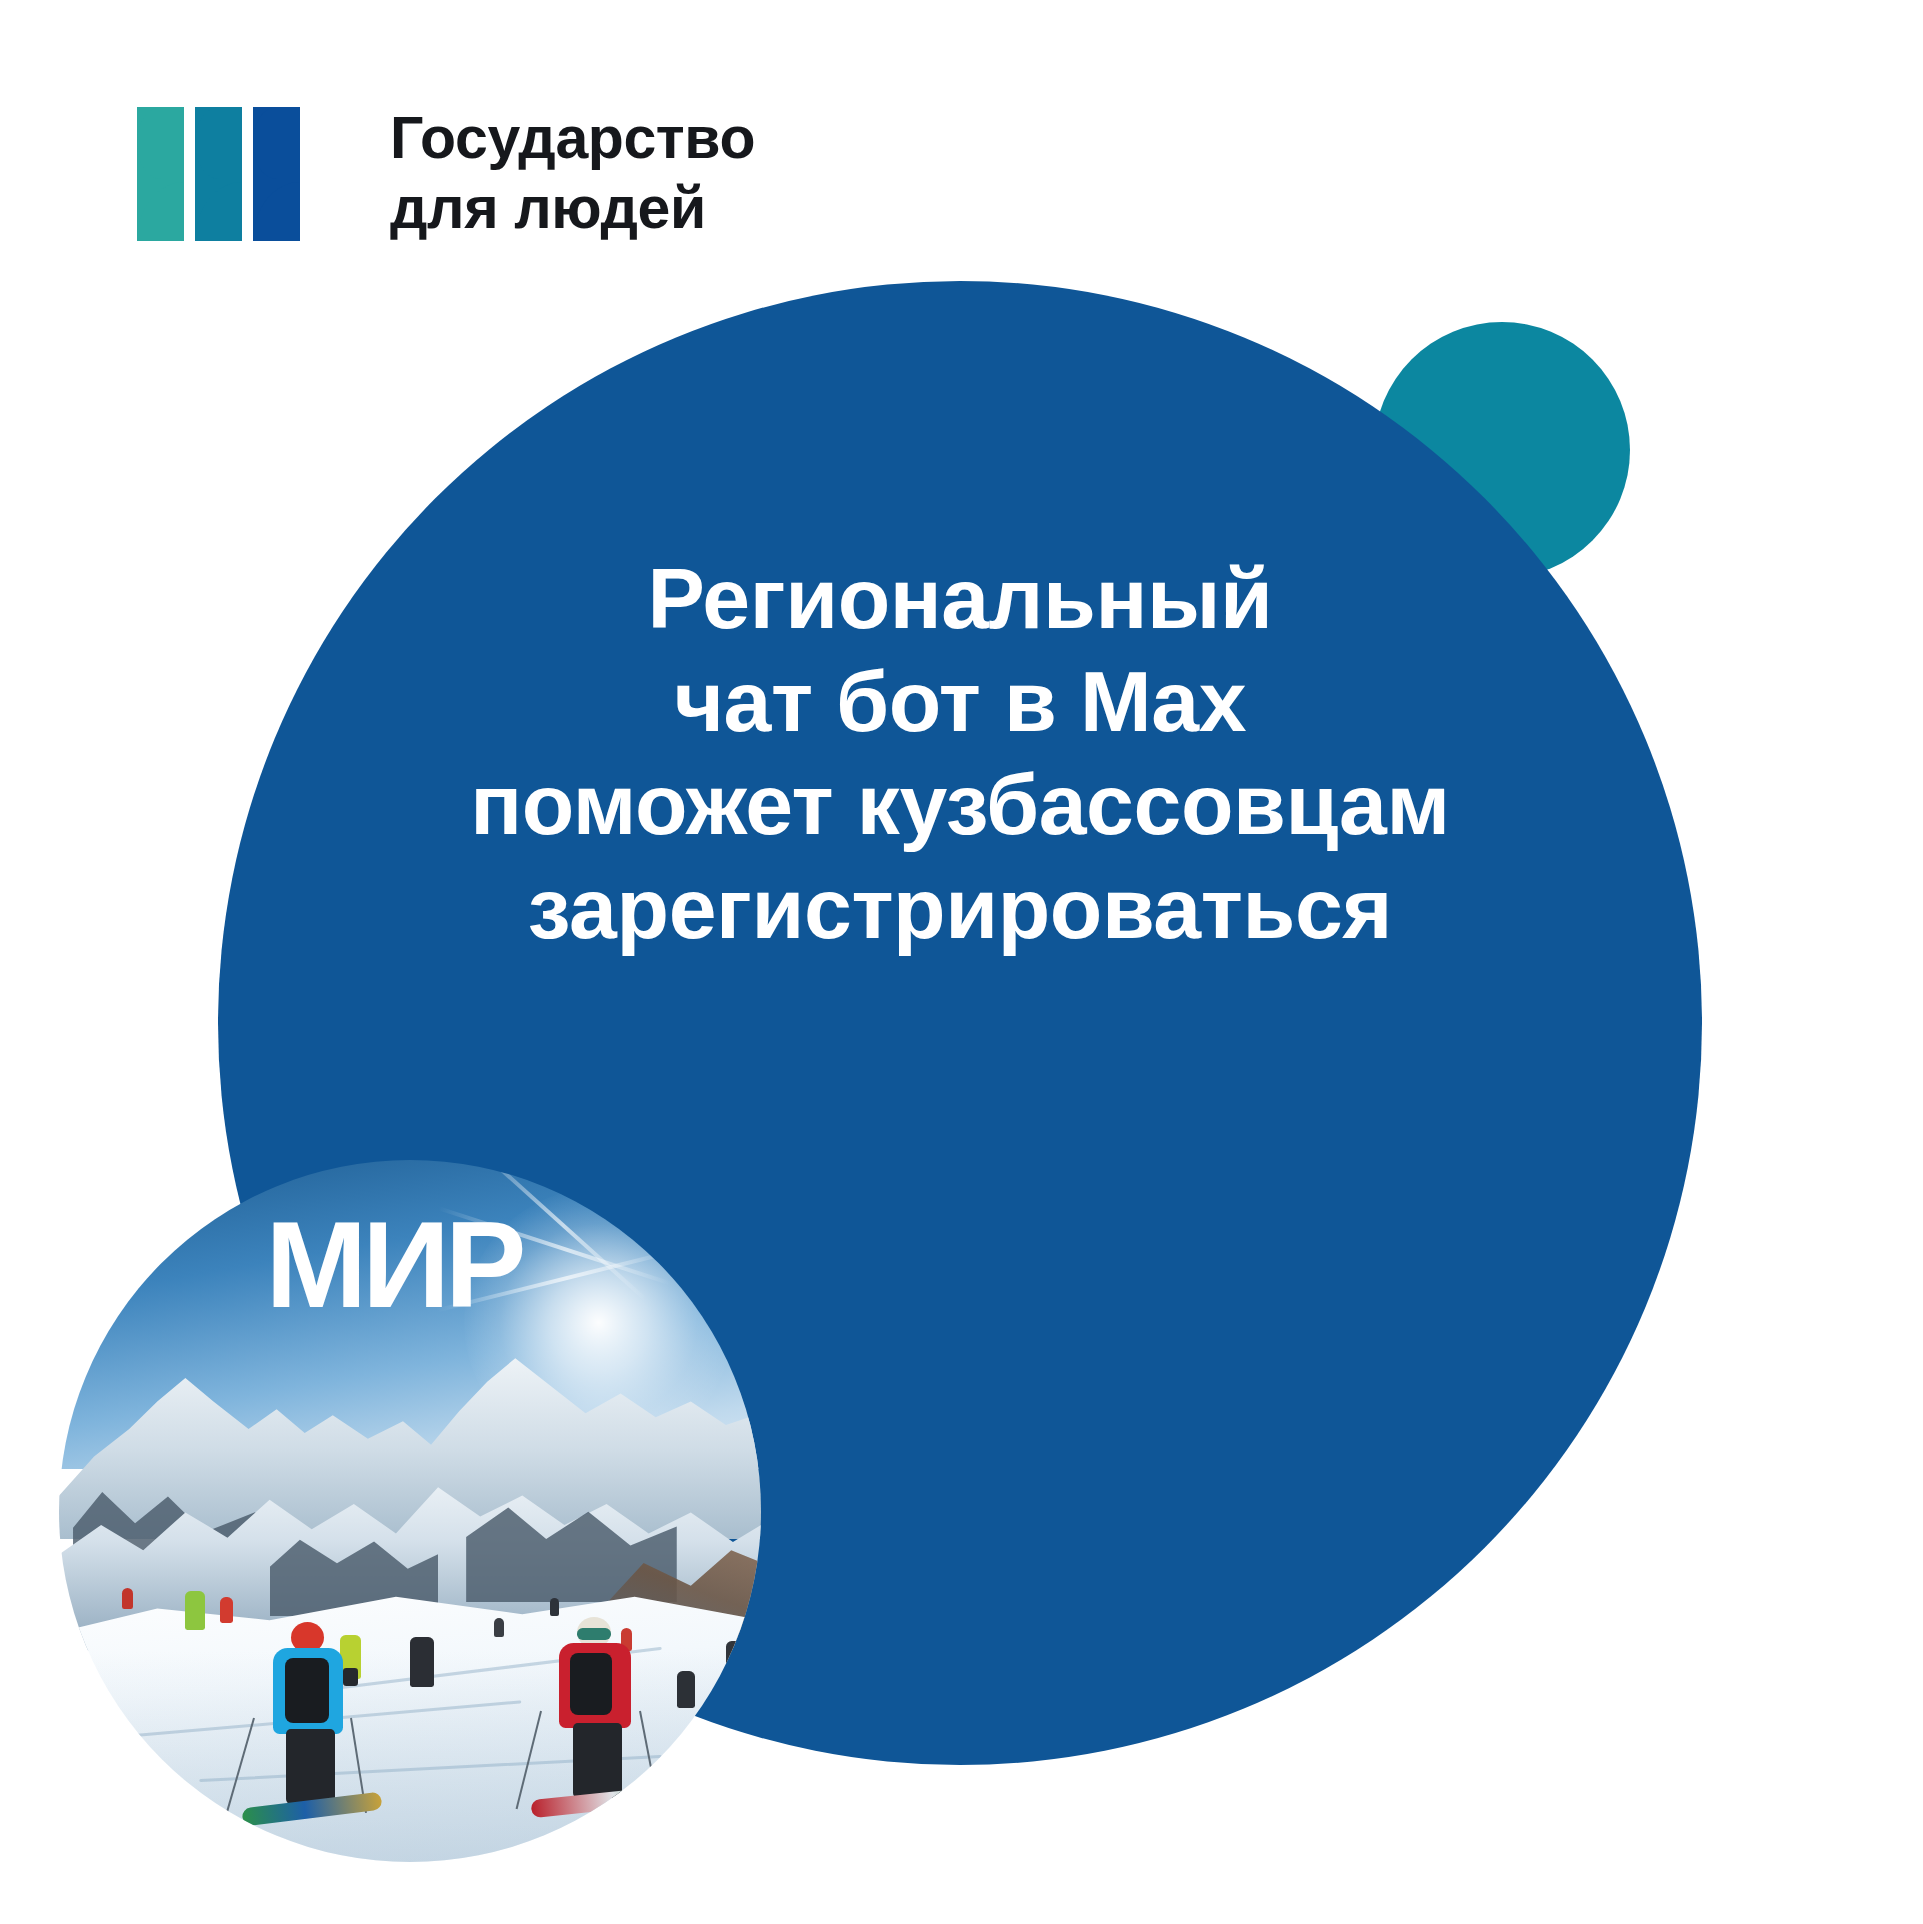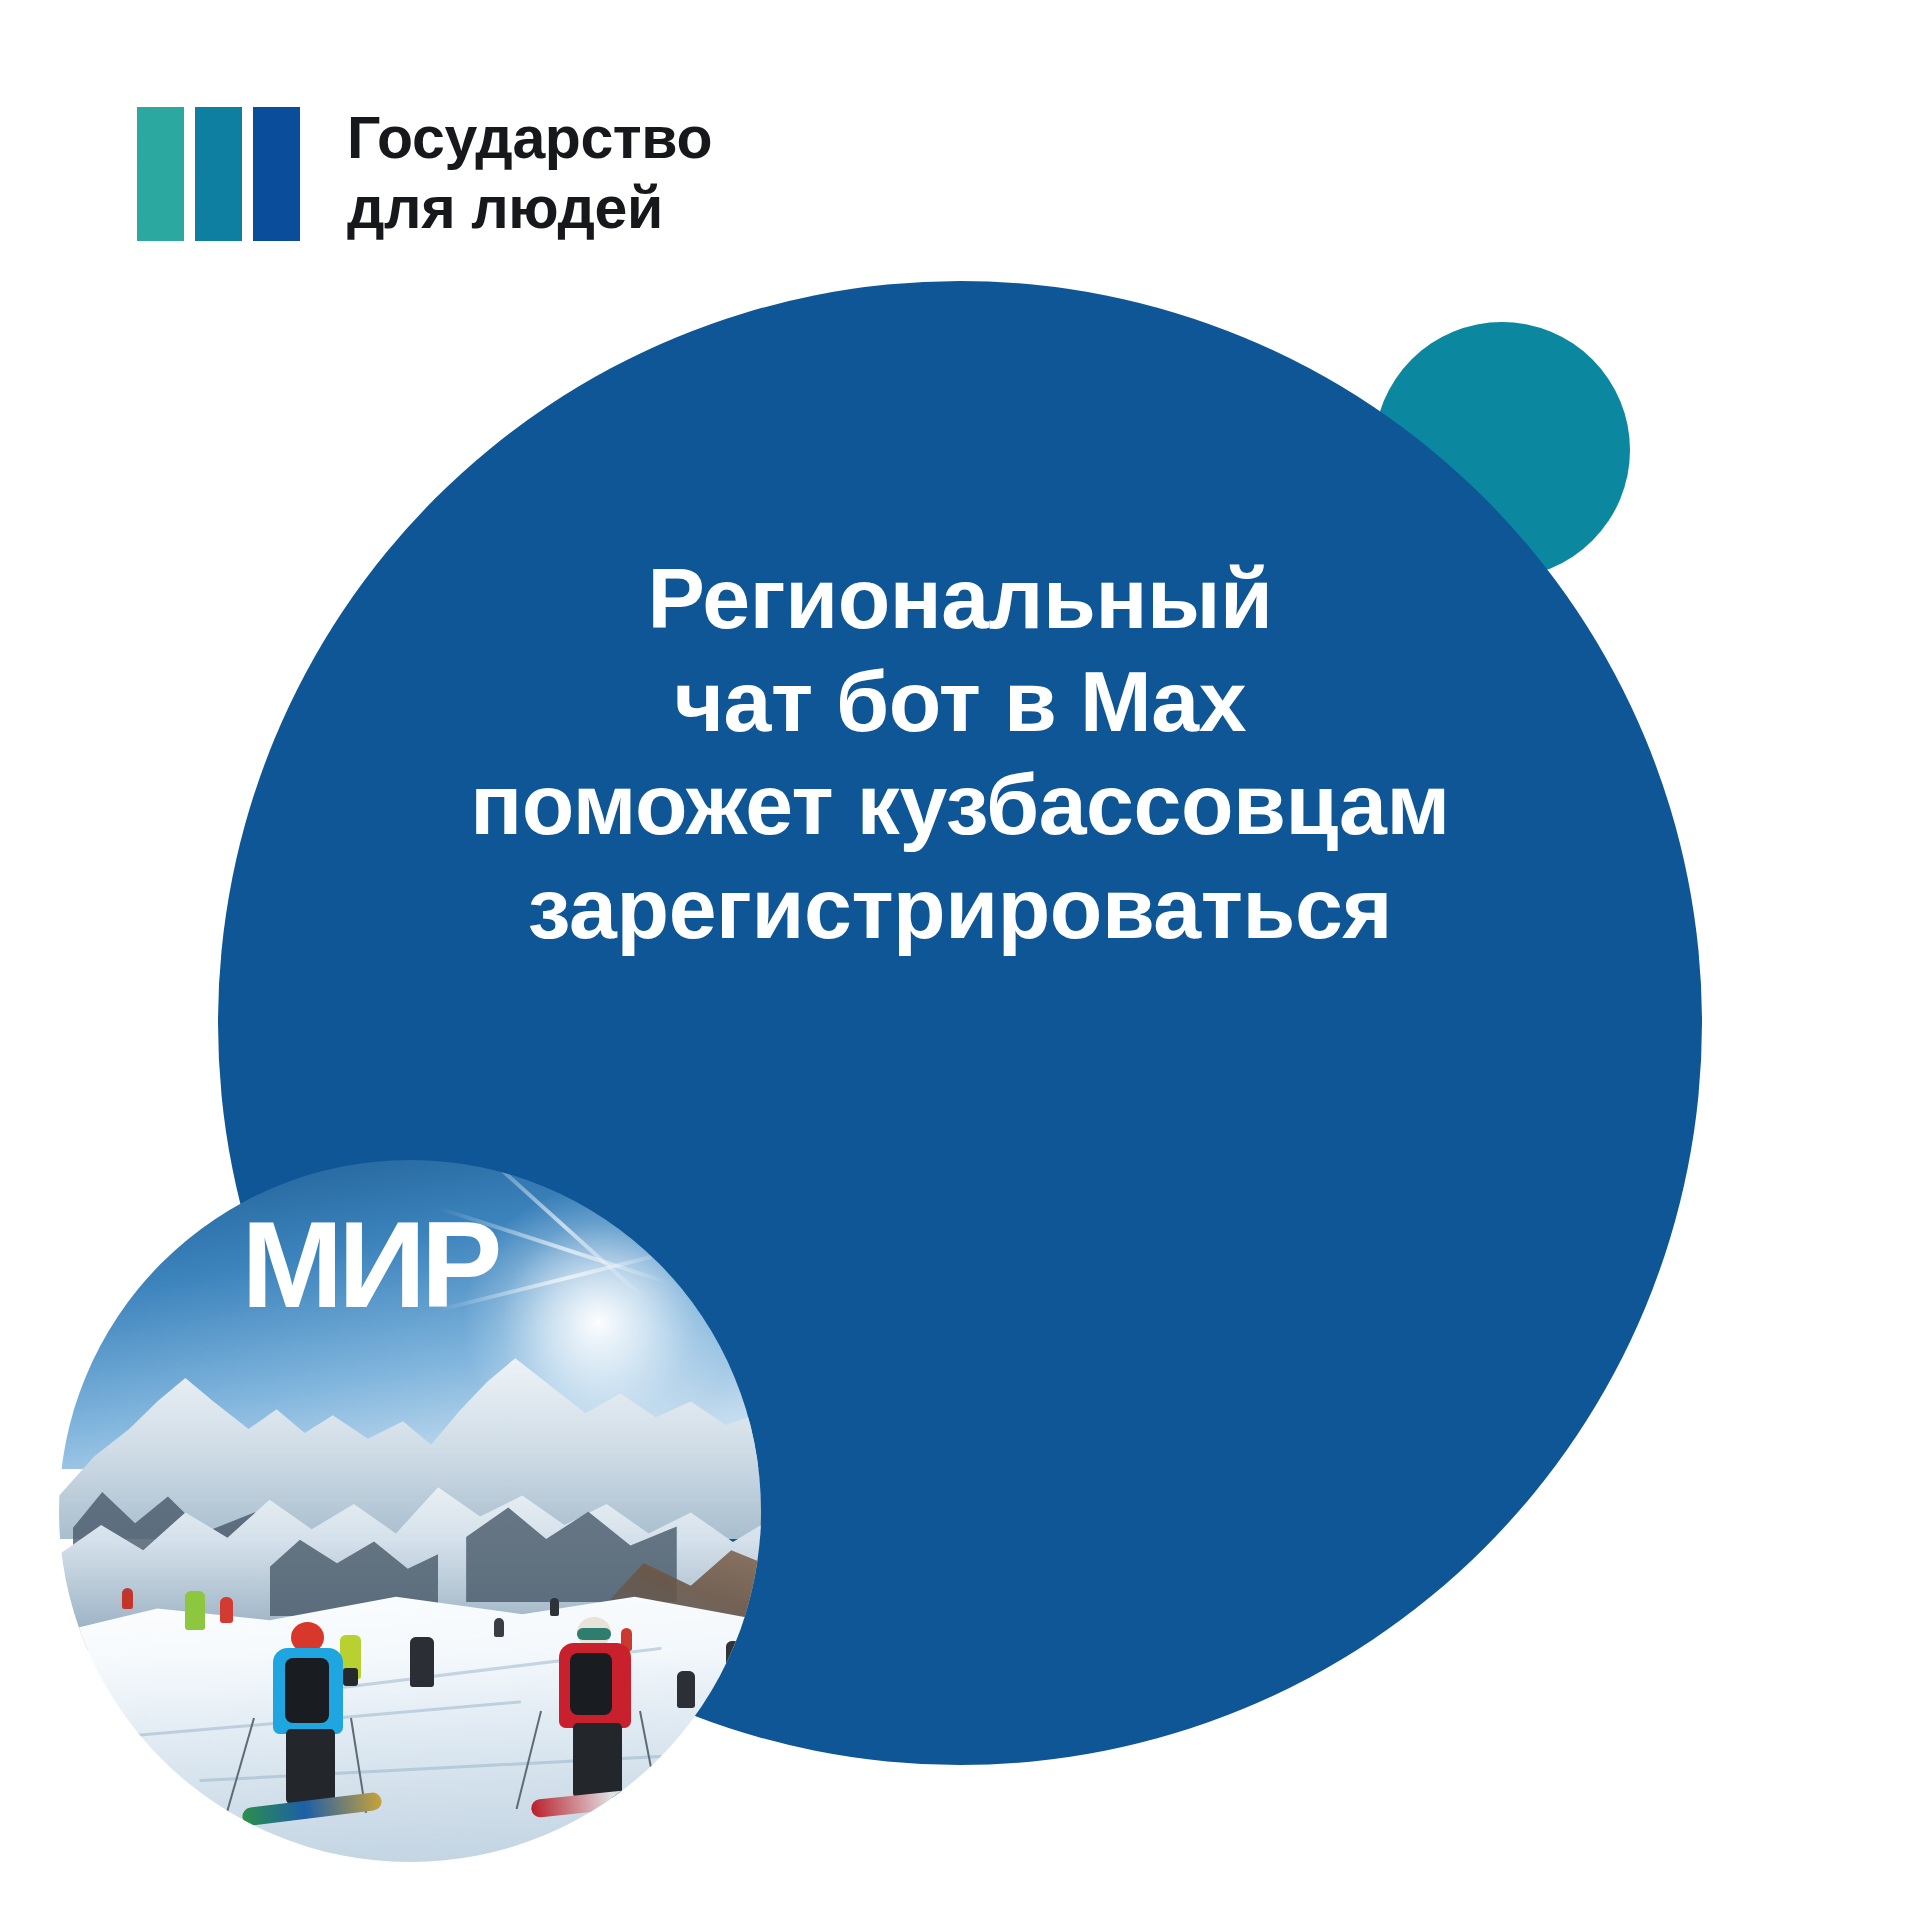--- a/index.html
+++ b/index.html
@@ -80,20 +80,21 @@
   .logo-bar-2 { left:58px;  background:#0E7FA0; }
   .logo-bar-3 { left:116px; background:#0A4E9B; }
 
   .logo-wordmark {
     color:#16181C;
     font-size:59px;
     font-weight:bold;
     line-height:1.18;
     letter-spacing:-0.4px;
     white-space:pre-line;
+    margin-left:43px;
   }
 
   
   .headline {
     position:absolute;
     left:218px; top:547px;
     width:1484px;
     text-align:center;
     color:#ffffff;
     font-size:86px;
@@ -252,20 +253,21 @@
     display:flex;
     align-items:flex-start;
     color:#ffffff;
   }
   .mir-text {
     font-size:122px;
     font-weight:bold;
     letter-spacing:-4.9px;
     line-height:0.92;
     color:#ffffff;
+    margin-left:24px;
   }
 
   
   .photo-medallion::after {
     content:"";
     position:absolute; inset:0;
     border-radius:50%;
     box-shadow:inset 0 0 0 0 rgba(0,0,0,0);
     pointer-events:none;
   }

